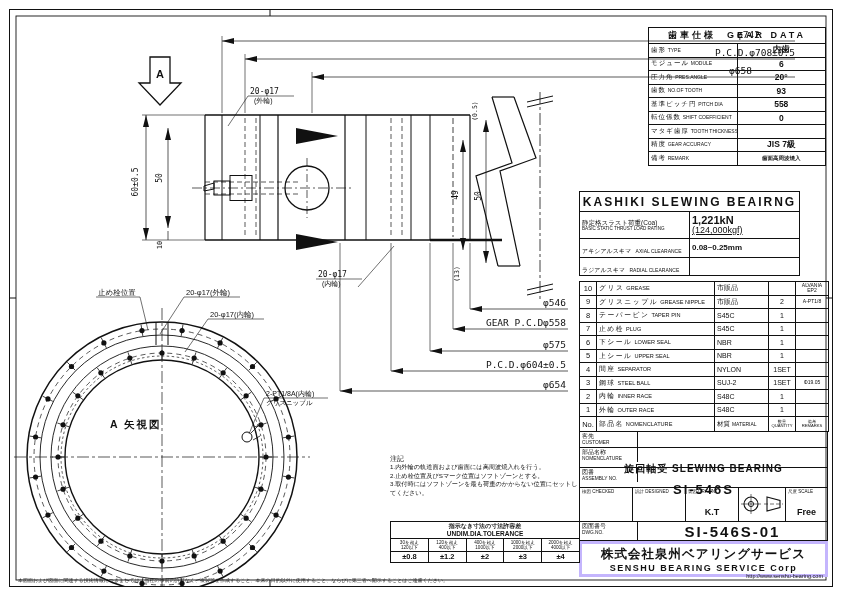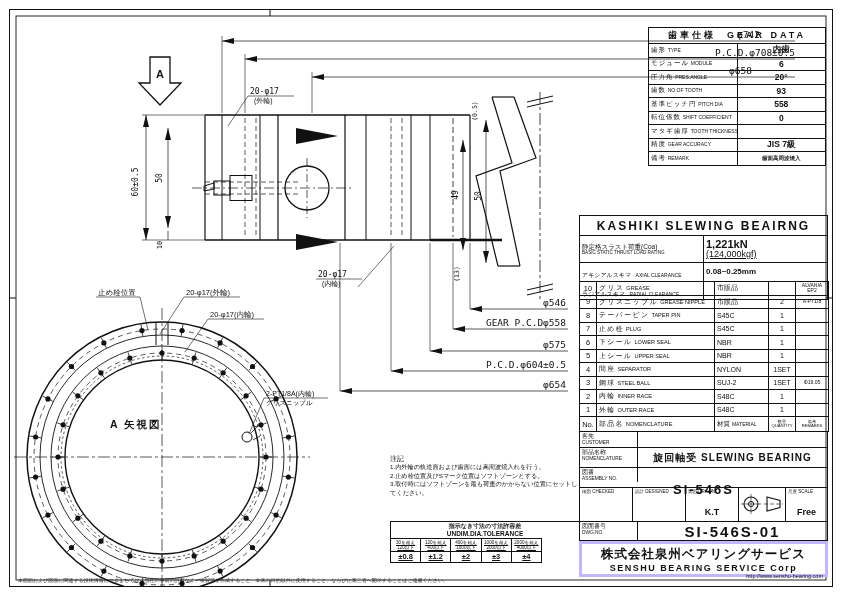--- a/index.html
+++ b/index.html
@@ -22,21 +22,21 @@
   
   #gear { left:648px; top:27px; width:178px; }
   #gear td { height:13.5px; font-size:6px; }
   #gear .t { font-size:9px; font-weight:bold; text-align:center; letter-spacing:3px; height:16px; }
   #gear .lab { width:99px; }
   #gear .lab .j { letter-spacing:1px; font-size:6.5px; }
   #gear .lab .e { font-size:5px; }
   #gear .val { width:79px; text-align:center; font-size:8.5px; font-weight:bold; }
 
   
-  #spec { left:579px; top:215px; width:249px; }
+  #spec { left:579px; top:191px; width:221px; }
   #spec .t { font-size:12px; font-weight:bold; text-align:center; letter-spacing:2px; height:20px; }
   #spec .lab { width:138px; line-height:1.1; }
   #spec .lab .j { font-size:6.5px; display:block; }
   #spec .lab .e { font-size:4.6px; display:block; }
   #spec .lab .ji { font-size:6px; } #spec .lab .ei { font-size:5px; }
   #spec .big { font-size:11px; font-weight:bold; line-height:1.05; }
   #spec .big .s2 { font-size:9px; font-weight:normal; display:block;text-decoration:underline; }
   #spec .v { font-size:8px; font-weight:bold; }
   #spec .r1 td { height:27px; } #spec .r2 td { height:14px; }
 
@@ -55,21 +55,21 @@
 
   
   #tblock { left:579px; top:431px; width:249px; }
   .tb-row { display:flex; border:1px solid #111; border-top:none; }
   .tb-row:first-child { border-top:1px solid #111; }
   .tb-lab { width:58px; border-right:1px solid #111; padding:1px 2px; line-height:1.1; }
   .tb-lab .j { font-size:6px; display:block; }
   .tb-lab .e { font-size:4.8px; display:block; }
   .tb-val { flex:1; display:flex; align-items:center; justify-content:center; }
   .r-cust { height:17px; }
-  .r-nomen { height:20px; } .r-nomen .tb-val { font-size:10px; font-weight:bold; letter-spacing:1px; }
+  .r-nomen { height:20px;flex-direction:column; } .r-nomen .tb-val { font-size:10px; font-weight:bold; letter-spacing:1px; }
   .r-assy { height:20px;flex-direction:column; } .r-assy .tb-val { font-size:13px; font-weight:bold; letter-spacing:2px; }
   .r-sign { height:34px; }
   .sg { position:relative; border-right:1px solid #111; }
   .sg:last-child { border-right:none; }
   .sg .cap { position:absolute; top:1px; left:2px; font-size:4.5px; }
   .sg .vv { position:absolute; left:0; right:0; bottom:4px; text-align:center; font-size:9px; font-weight:bold; }
   .r-dwg { height:19px; } .r-dwg .tb-val { font-size:15px; font-weight:bold; letter-spacing:2px; }
   #company { left:579px; top:541px; width:249px; height:36px; border:3px solid #c4b5fd; text-align:center; }
   #company .j { font-size:12.5px; font-weight:bold; letter-spacing:1px; margin-top:2px; }
   #company .e { font-size:9px; font-weight:bold; letter-spacing:1.5px; }
@@ -77,21 +77,21 @@
 
   
   #notes { left:390px; top:454px; width:192px; font-size:6.2px; line-height:1.35; }
   #notes .t { font-size:7px; }
 
   
   #tol { left:390px; top:521px; width:190px; }
   #tol .tt { text-align:center; border:1px solid #111; border-bottom:none; line-height:1.1; padding:1px 0; }
   #tol .tt .j { font-size:6px; font-weight:bold; display:block; }
   #tol .tt .e { font-size:6.5px; font-weight:bold; display:block; }
-  #tol table { width:152px;text-decoration:underline; }
+  #tol table { width:190px; }
   #tol td { text-align:center; }
   #tol .rg { font-size:4.6px; height:13px; line-height:1.1; white-space:normal; }
   #tol .vl { font-size:7.5px; font-weight:bold; height:11px; }
 
   #footer { left:18px; top:577px; width:560px; font-size:5px; color:#222; white-space:nowrap; overflow:hidden; }
 </style>
 </head>
 <body>
 
 <div id="stage">

